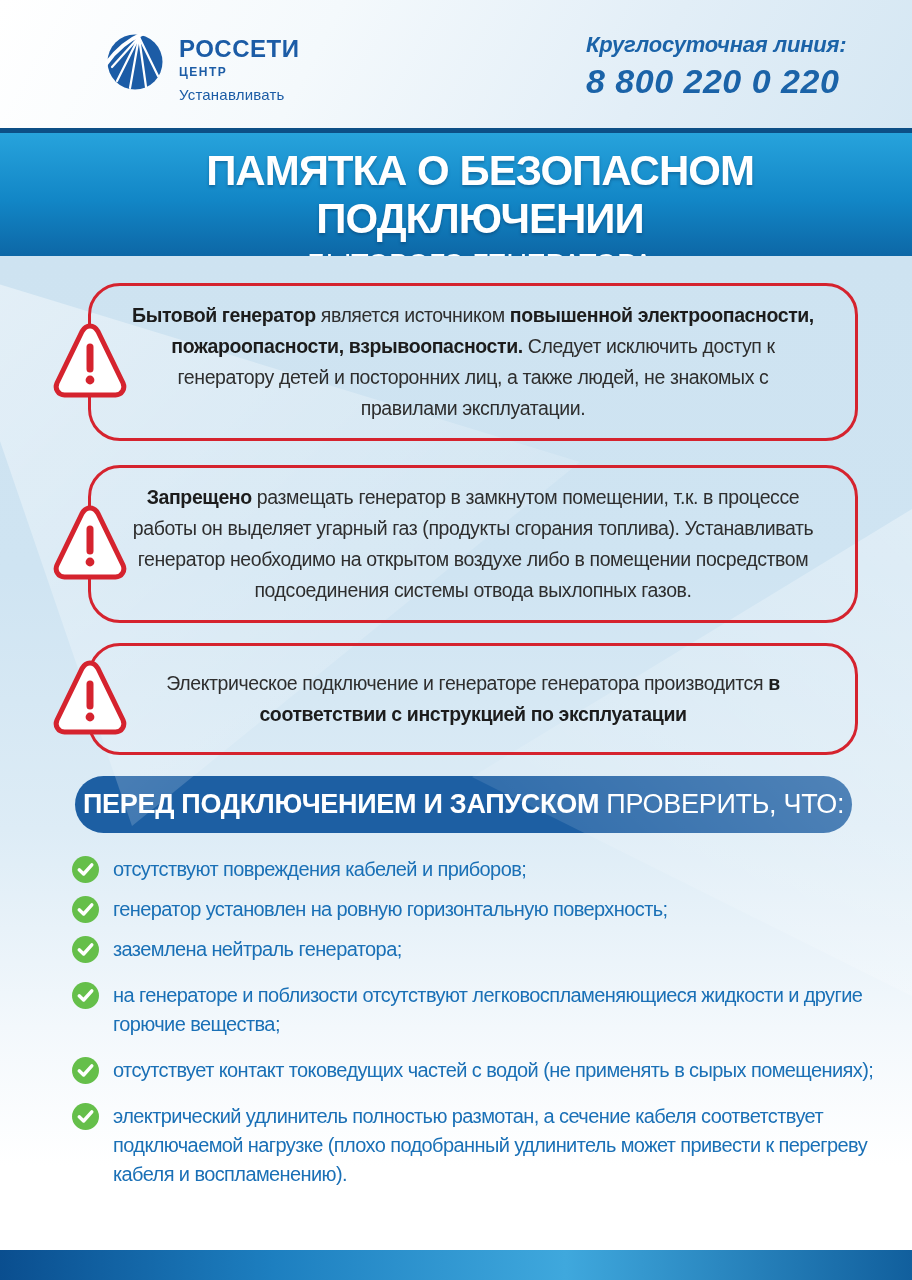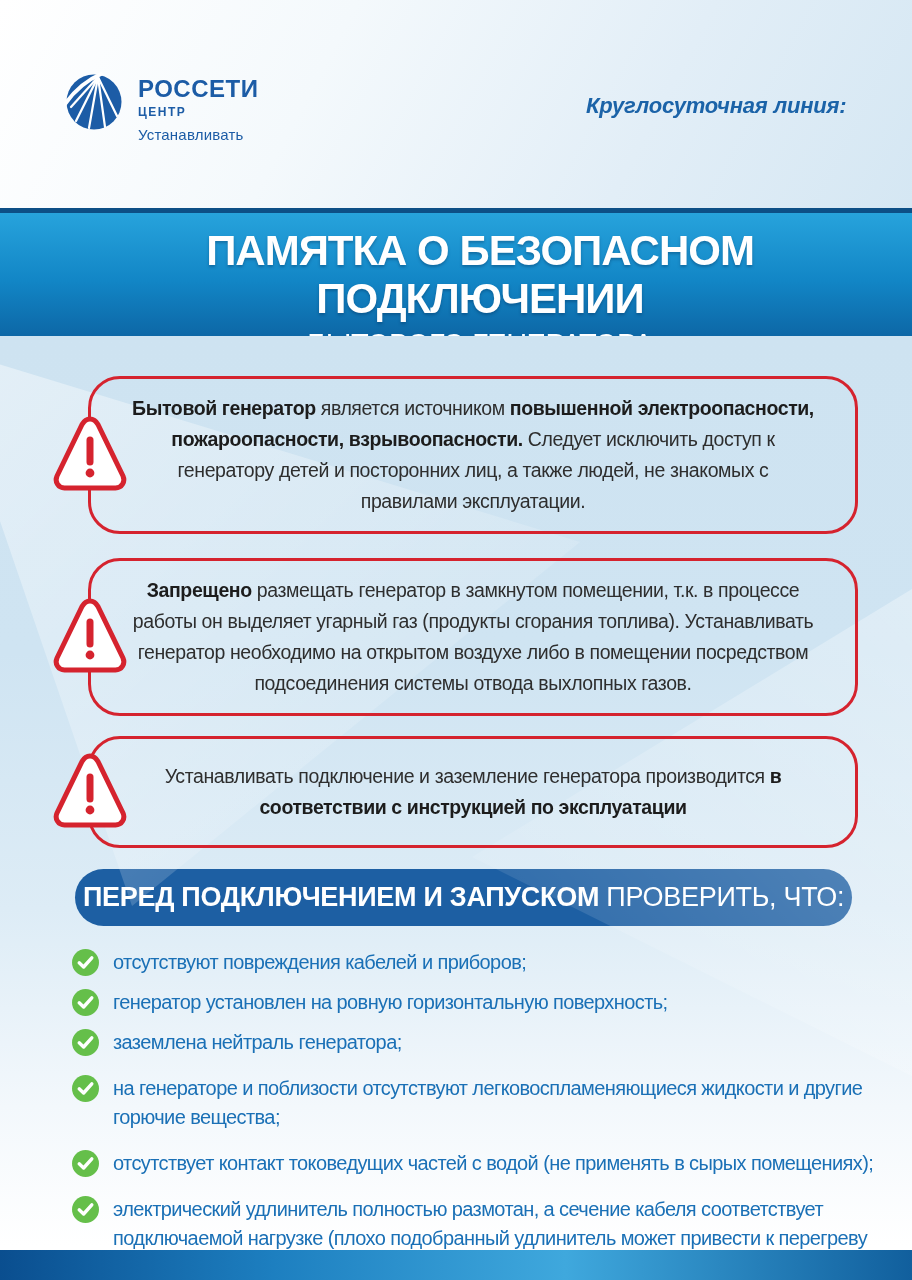--- a/index.html
+++ b/index.html
@@ -2,24 +2,24 @@
 <html><head>
 <meta charset="utf-8">
 <style>
   * { margin:0; padding:0; box-sizing:border-box; }
   html,body { width:912px; }
   body { font-family:"Liberation Sans", sans-serif; background:#fff; }
   .page { position:relative; width:912px; height:1280px; overflow:hidden; background:#fff; }
 
   
   .header {
-    position:relative; height:208px;
+    position:relative; height:128px;
     background:linear-gradient(118deg,#ffffff 0%,#f4f9fc 35%,#e2eef7 70%,#d5e7f3 100%);
     display:flex; align-items:center; justify-content:space-between;
-    padding:0 58px 0 64px;
+    padding:0 58px 0 105px;
   }
   .logo { display:flex; align-items:center; }
   .logo-emblem { width:60px; height:60px; margin-top:-6px; }
   .logo-text { margin-left:14px; margin-top:10px; color:#1c5ca6; }
   .logo-brand { font-size:24px; font-weight:bold; letter-spacing:0.5px; }
   .logo-region { font-size:12px; font-weight:bold; letter-spacing:1.5px; margin-top:2px; }
   .logo-branch { font-size:15px; margin-top:7px; letter-spacing:0.2px; }
   .hotline { color:#1b63a8; margin-top:4px; min-width:268px;font-style:italic; }
   .hotline-label { font-size:22px; font-weight:bold; letter-spacing:-0.2px; }
   .hotline-number { font-size:34px; font-weight:bold; letter-spacing:0.5px; margin-top:4px; }
@@ -30,21 +30,21 @@
     border-top:5px solid #0d4f86;
     background:linear-gradient(180deg,#27a3dc 0%,#1286c6 55%,#0d67a6 100%);
     padding-top:14px;
     padding-left:48px;
   }
   .banner-title { font-size:42px; font-weight:bold; letter-spacing:-1px; text-shadow:0 2px 3px rgba(0,40,80,0.35); }
   .banner-subtitle { font-size:29px; font-weight:normal; letter-spacing:-0.5px; margin-top:5px; text-shadow:0 2px 3px rgba(0,40,80,0.3); }
 
   
   .content {
-    position:relative; height:989px; padding-top:40px;
+    position:relative; height:989px; padding-top:27px;
     background:linear-gradient(180deg,#cee3f1 0%,#cfe4f2 32%,#ddecf6 58%,#f3f8fc 78%,#ffffff 92%);
     overflow:hidden;
   }
   .bg-shape { position:absolute; pointer-events:none; }
   .bg-shape.s1 { left:-60px; top:10px; width:640px; height:560px;
     background:linear-gradient(135deg,rgba(255,255,255,0.45),rgba(255,255,255,0));
     clip-path:polygon(0 0,100% 35%,30% 100%); }
   .bg-shape.s2 { right:-120px; top:180px; width:560px; height:620px;
     background:linear-gradient(225deg,rgba(255,255,255,0.4),rgba(255,255,255,0));
     clip-path:polygon(100% 0,100% 100%,0 55%); }
@@ -123,20 +123,21 @@
         <use href="#rosseti-globe"></use>
       </svg>
       <div class="logo-text">
         <div class="logo-brand">РОССЕТИ</div>
         <div class="logo-region">ЦЕНТР</div>
         <div class="logo-branch">Устанавливать</div>
       </div>
     </div>
     <div class="hotline">
       <div class="hotline-label">Круглосуточная линия:</div>
+      <div class="hotline-number">8 800 220 0 220</div>
     </div>
   </header>
 
   <div class="banner">
     <div class="banner-title">ПАМЯТКА О БЕЗОПАСНОМ ПОДКЛЮЧЕНИИ</div>
     <div class="banner-subtitle">БЫТОВОГО ГЕНЕРАТОРА</div>
   </div>
 
   <main class="content">
     <div class="bg-shape s1"></div>
@@ -153,21 +154,21 @@
       <svg class="warn-icon" viewBox="0 0 78 86">
           <use href="#warn-tri"></use>
         </svg>
       <p><b>Запрещено </b><span>размещать генератор в замкнутом помещении, т.к. в процессе работы он выделяет угарный газ (продукты сгорания топлива). Устанавливать генератор необходимо на открытом воздухе либо в помещении посредством подсоединения системы отвода выхлопных газов.</span></p>
     </section>
 
     <section class="warning-box tall">
       <svg class="warn-icon" viewBox="0 0 78 86">
           <use href="#warn-tri"></use>
         </svg>
-      <p><span>Устанавливать подключение и заземление генератора производится </span><b>в соответствии с инструкцией по эксплуатации</b></p>
+      <p><span>Электрическое подключение и генераторе генератора производится </span><b>в соответствии с инструкцией по эксплуатации</b></p>
     </section>
 
     <div class="pill"><b>ПЕРЕД ПОДКЛЮЧЕНИЕМ И ЗАПУСКОМ </b><span>ПРОВЕРИТЬ, ЧТО:</span></div>
 
     <ul class="checklist">
       <li class="check-item">
         <svg class="check-icon" viewBox="0 0 27 27">
             <use href="#check-circ"></use>
           </svg>
         <span class="check-text">отсутствуют повреждения кабелей и приборов;</span>

